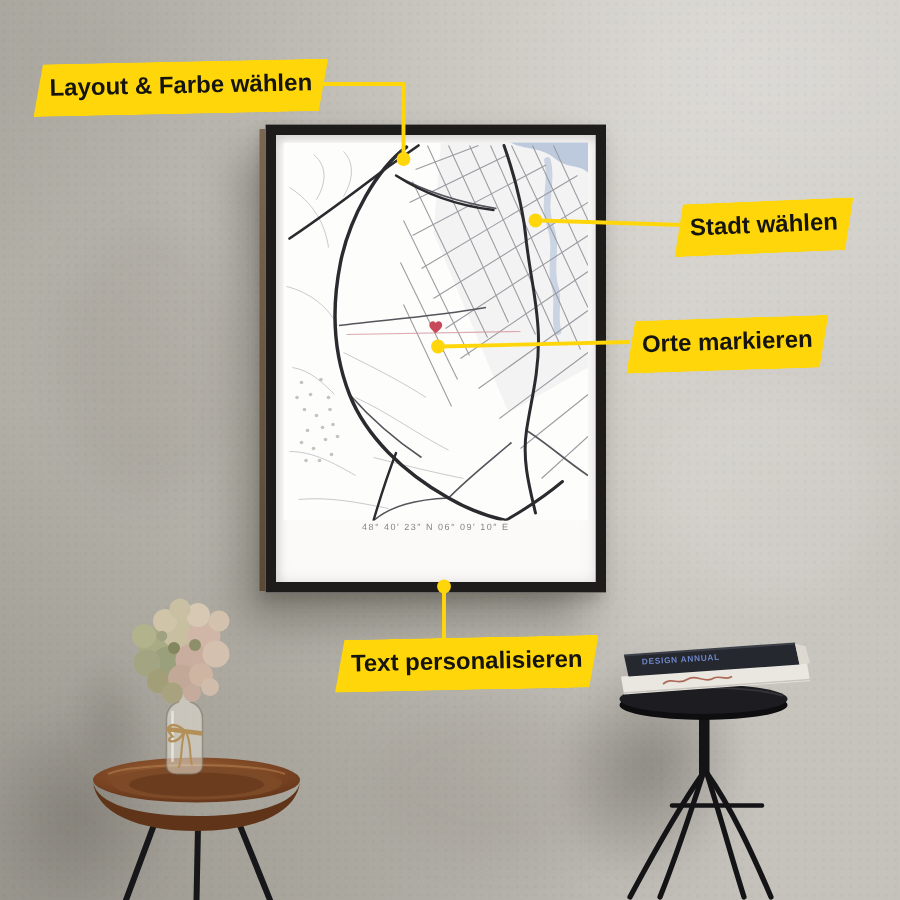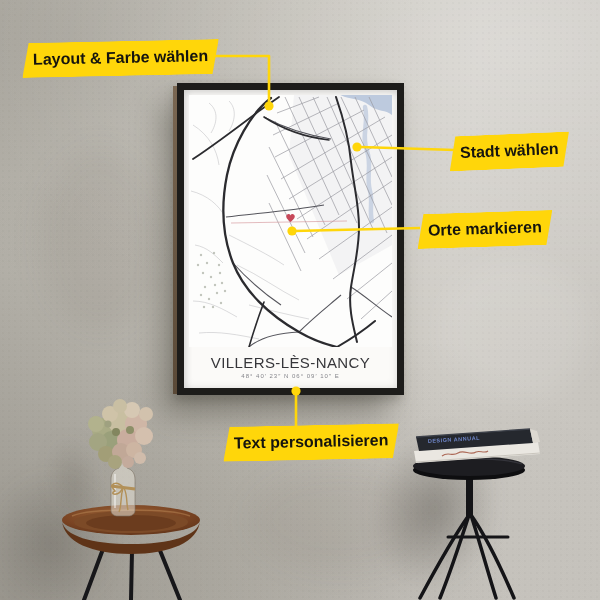--- a/index.html
+++ b/index.html
@@ -152,21 +152,20 @@
           <circle cx="20" cy="204" r="1.2"></circle>
             <circle cx="28" cy="198" r="1.2"></circle>
             <circle cx="36" cy="196" r="1.2"></circle>
           <circle cx="24" cy="212" r="1.2"></circle>
             <circle cx="15" cy="212" r="1.2"></circle>
             <circle cx="32" cy="208" r="1.2"></circle>
         </g>
 
         <path fill="#c7495a" transform="translate(96.5,118.5)" d="M5 8.6 C3 6.7 .7 5.3 .7 3.1 C.7 1.5 1.9 .6 3.1 .6 C4 .6 4.7 1.2 5 1.9 C5.3 1.2 6 .6 6.9 .6 C8.1 .6 9.3 1.5 9.3 3.1 C9.3 5.3 7 6.7 5 8.6 Z"></path>
       </svg>
-      <div class="p-title">VILLERS-LÈS-NANCY</div>
       <div class="p-coords">48° 40′ 23″ N   06° 09′ 10″ E</div>
     </div>
   </div>
 
   <svg class="furniture" style="left:20px;top:390px;" width="220" height="210" viewBox="0 0 220 210">
     <defs>
       <radialGradient id="wood" cx="45%" cy="35%" r="75%">
         <stop offset="0%" stop-color="#9a6236"></stop>
           <stop offset="60%" stop-color="#7a4423"></stop>
         <stop offset="100%" stop-color="#5c3117"></stop>

